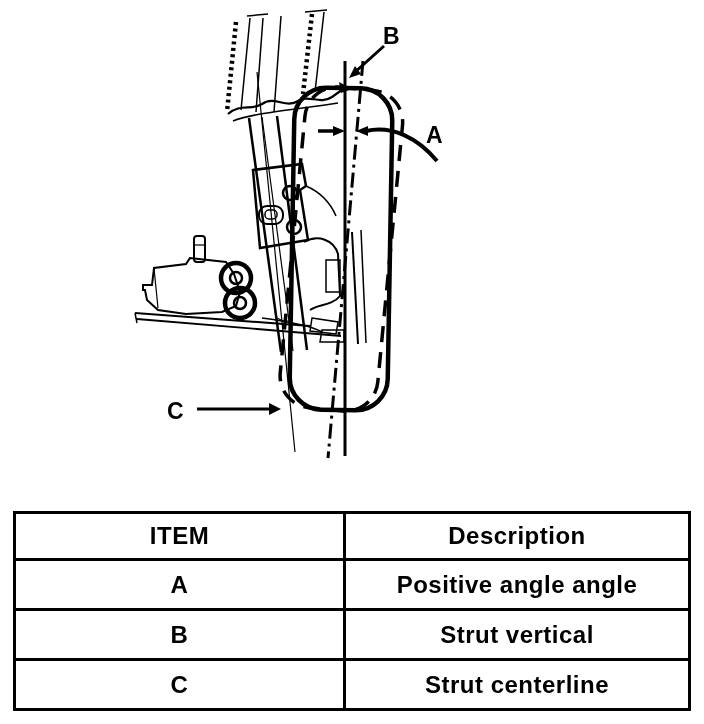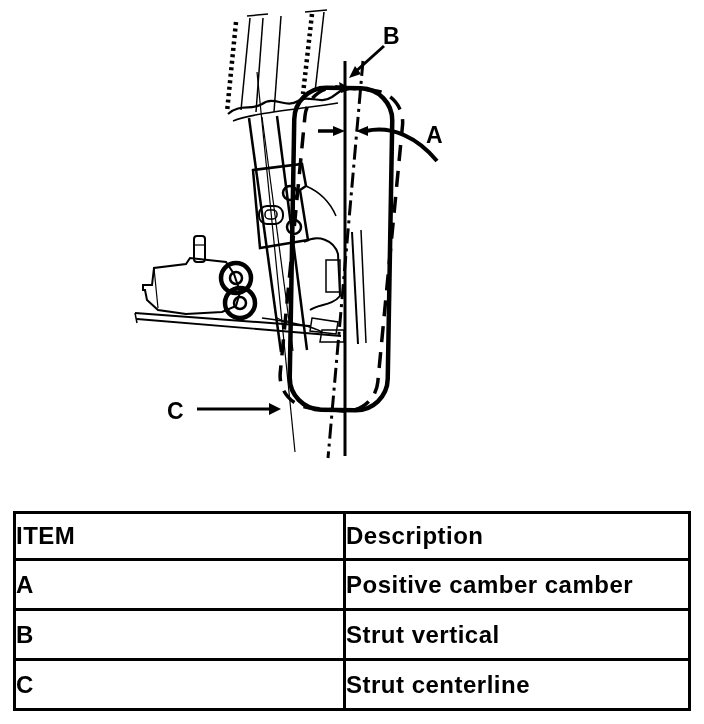--- a/index.html
+++ b/index.html
@@ -11,21 +11,21 @@
   .diagram-svg path, .diagram-svg rect, .diagram-svg circle{fill:none;stroke:#000;}
   .diagram-svg text{
     fill:#000;stroke:none;font-family:"Liberation Sans",sans-serif;
     font-weight:bold;font-size:23px;
   }
   table.item-table{
     position:absolute;left:13px;top:511px;width:678px;
     border-collapse:collapse;table-layout:fixed;
   }
   table.item-table td{
-    border:3px solid #000;vertical-align:middle;
+    border:3px solid #000;text-align:center;vertical-align:middle;
     font-size:24px;font-weight:700;color:#000;padding:0;
     letter-spacing:0.5px;
   }
   tr.hdr-row td{height:44px;}
   tr.body-row td{height:47px;}
 </style>
 </head>
 <body>
 
 <div class="canvas">
@@ -139,21 +139,21 @@
         <col style="width:330px">
         <col>
       </colgroup>
     <tbody>
       <tr class="hdr-row">
         <td>ITEM</td>
         <td>Description</td>
       </tr>
       <tr class="body-row">
         <td>A</td>
-        <td>Positive camber camber</td>
+        <td>Positive angle angle</td>
       </tr>
       <tr class="body-row">
         <td>B</td>
         <td>Strut vertical</td>
       </tr>
       <tr class="body-row">
         <td>C</td>
         <td>Strut centerline</td>
       </tr>
     </tbody>

